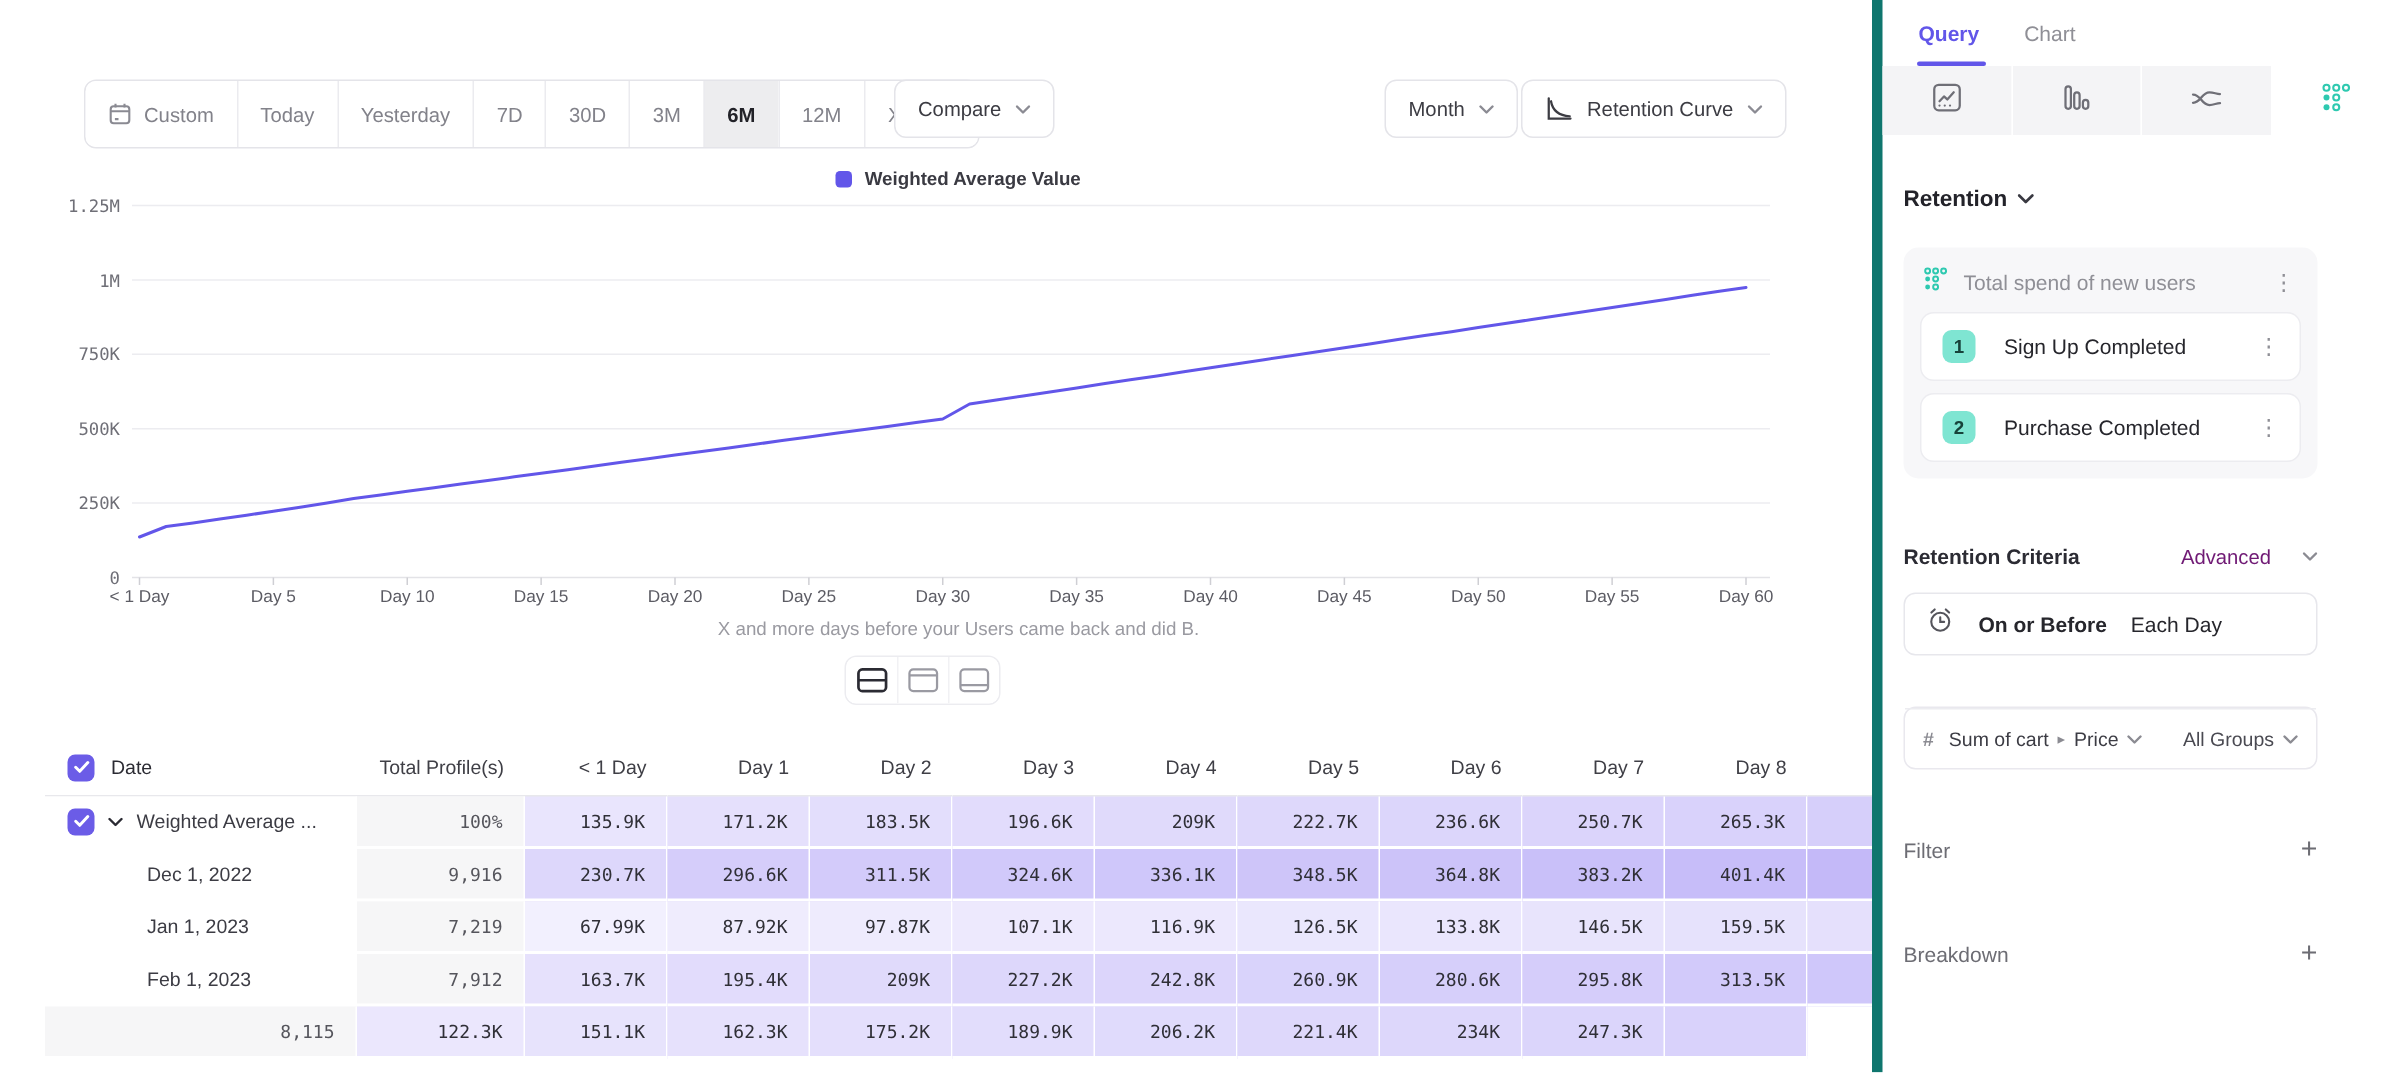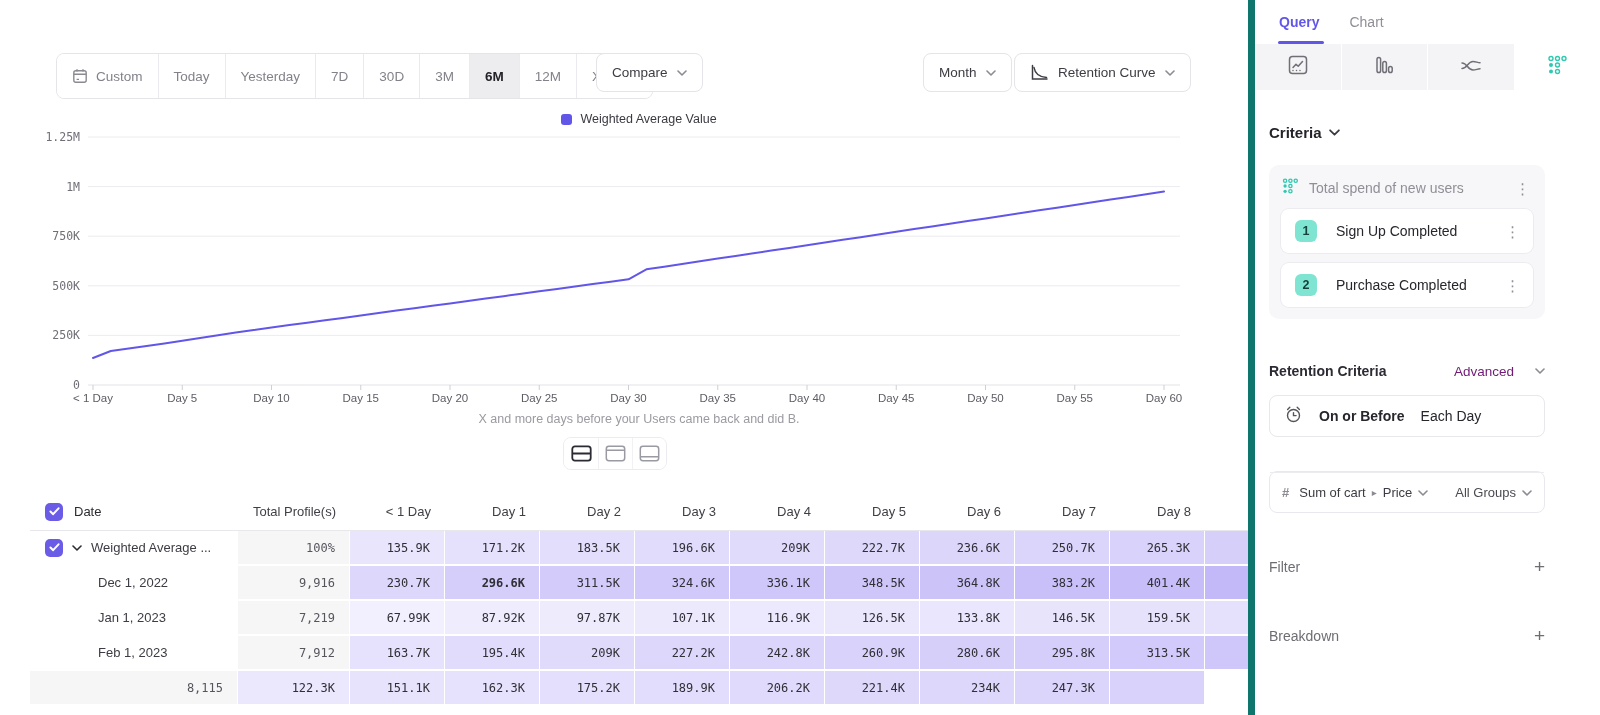--- a/index.html
+++ b/index.html
@@ -24,21 +24,21 @@
   .btn .chev { color:#8b8b93; }
   .btn-compare { position:absolute; left:556px; top:0; }
   .btn-month   { position:absolute; left:883px; top:0; }
   .btn-curve   { position:absolute; left:974px; top:0; }
 
   
   .chart { position:absolute; left:30px; top:100px; width:1218px; height:335px; }
   .legend { position:absolute; left:0; top:12px; width:1218px; display:flex; justify-content:center;
             align-items:center; gap:8px; cursor:pointer; }
   .legend-swatch { width:11px; height:11px; border-radius:3px; background:#6256e9; }
-  .legend-label { font-size:12.5px; font-weight:400; color:#3a3a42; }
+  .legend-label { font-size:12.5px; font-weight:700; color:#3a3a42; }
   .ylab { position:absolute; width:50px; text-align:right; font-family:"DejaVu Sans Mono",monospace;
           font-size:11.5px; color:#6f6f77; }
   .xtick { position:absolute; width:90px; text-align:center; font-size:11.5px; color:#5c5c64; top:292px; }
   .caption { position:absolute; left:0; top:312px; width:1218px; text-align:center;
              font-size:12.5px; color:#9a9aa1; }
 
   
   .toggles { position:absolute; left:563px; top:437px; display:flex; border:1px solid #ececf0;
              border-radius:8px; background:#fff; overflow:hidden; }
   .toggle { width:34px; height:31px; display:flex; align-items:center; justify-content:center;
@@ -318,21 +318,21 @@
           <div class="td" style="background: rgba(105, 78, 238, 0.22);">222.7K</div>
           <div class="td" style="background: rgba(105, 78, 238, 0.23);">236.6K</div>
           <div class="td" style="background: rgba(105, 78, 238, 0.243);">250.7K</div>
           <div class="td" style="background: rgba(105, 78, 238, 0.255);">265.3K</div>
           <div class="td" style="background: rgba(105, 78, 238, 0.27);"></div>
           <div class="td label" style="padding-left: 68px;">
             <span class="trunc">Dec 1, 2022</span>
           </div>
           <div class="td total">9,916</div>
           <div class="td" style="background: rgba(105, 78, 238, 0.227);">230.7K</div>
-          <div class="td" style="background: rgba(105, 78, 238, 0.282); font-weight: bold;">296.6K</div>
+          <div class="td" style="background: rgba(105, 78, 238, 0.282);">296.6K</div>
           <div class="td" style="background: rgba(105, 78, 238, 0.294);">311.5K</div>
           <div class="td" style="background: rgba(105, 78, 238, 0.306);">324.6K</div>
           <div class="td" style="background: rgba(105, 78, 238, 0.318);">336.1K</div>
           <div class="td" style="background: rgba(105, 78, 238, 0.325);">348.5K</div>
           <div class="td" style="background: rgba(105, 78, 238, 0.34);">364.8K</div>
           <div class="td" style="background: rgba(105, 78, 238, 0.357);">383.2K</div>
           <div class="td" style="background: rgba(105, 78, 238, 0.373);">401.4K</div>
           <div class="td" style="background: rgba(105, 78, 238, 0.396);"></div>
           <div class="td label" style="padding-left: 68px;">
             <span class="trunc">Jan 1, 2023</span>
@@ -423,21 +423,21 @@
             <circle cx="11.5" cy="11" r="2" stroke="currentColor" stroke-width="1.4"></circle>
             <circle cx="5" cy="17.5" r="2" fill="currentColor"></circle>
             <circle cx="11.5" cy="17.5" r="2" stroke="currentColor" stroke-width="1.4"></circle>
             </svg>
         </span>
       </div>
     </div>
 
     <div class="side-content">
       <div class="section-title">
-        <span>Criteria</span>
+        <span>Retention</span>
         <span class="chev">
           <svg width="11" height="7" viewBox="0 0 10 6" fill="none" stroke="#3a3a42" stroke-width="1.6" stroke-linecap="round" stroke-linejoin="round">
               <path d="M1 1l4 4 4-4"></path>
             </svg>
         </span>
       </div>
 
       <div class="behavior-card">
         <div class="bc-head">
           <span style="color:#2ec9b0;">

